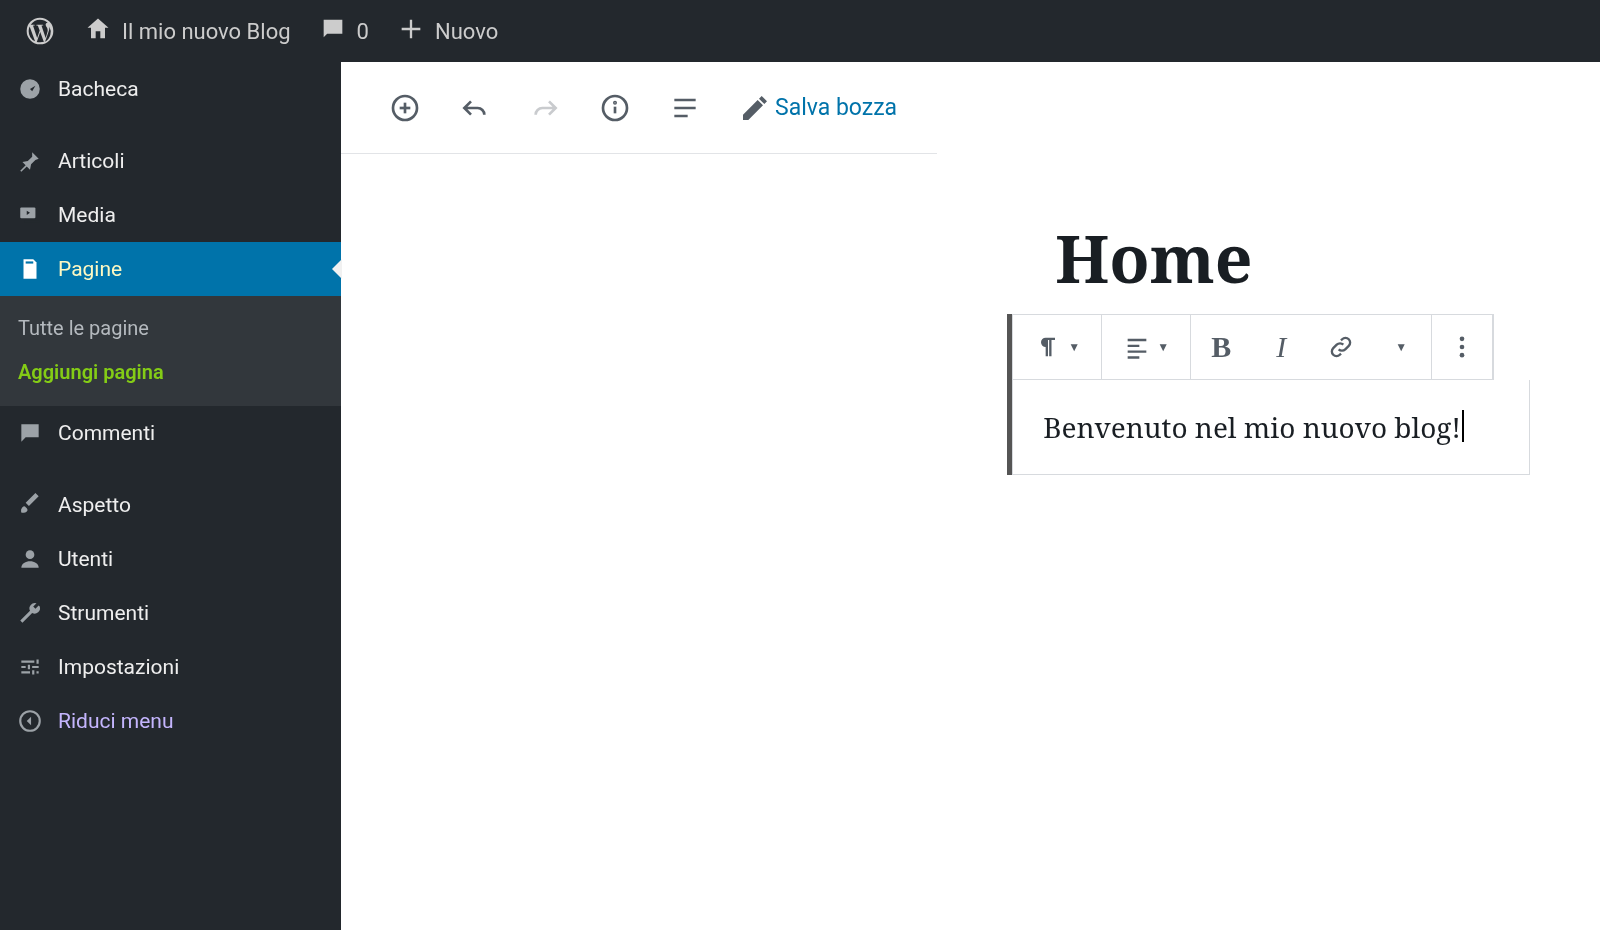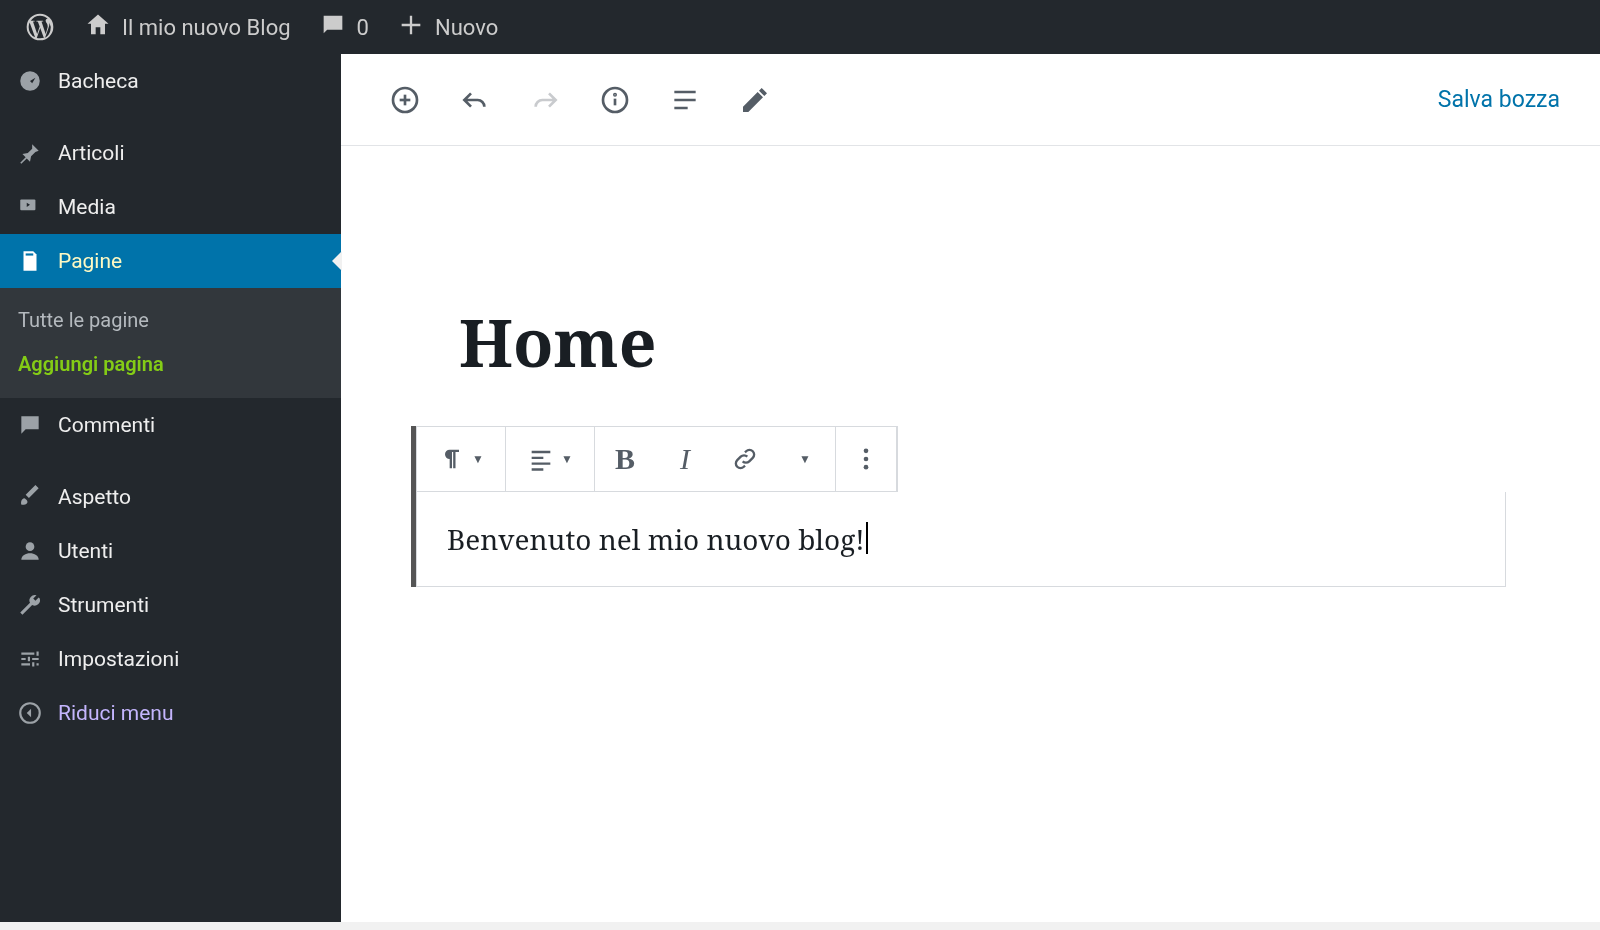--- a/index.html
+++ b/index.html
@@ -5,21 +5,21 @@
     * { margin: 0; padding: 0; box-sizing: border-box; }
     body {
       font-family: -apple-system, BlinkMacSystemFont, "Segoe UI", Roboto, sans-serif;
       background: #f1f1f1;
       width: 1600px;
       height: 930px;
       overflow: hidden;
     }
     
     .admin-bar {
-      height: 54px;
+      height: 62px;
       background: #23282d;
       color: #eee;
       display: flex;
       align-items: center;
       padding: 0 10px;
       font-size: 22px;
     }
     .admin-bar-item {
       display: flex;
       align-items: center;
@@ -74,21 +74,21 @@
       padding: 10px 0 12px 0;
     }
     .submenu-item {
       padding: 10px 18px;
       color: #b4b9be;
       font-size: 20px;
       cursor: pointer;
     }
     .submenu-item.current { color: #84cc16; font-weight: 600; }
     
-    .main { flex: 1; background: #fff; display: flex; flex-direction: column; }
+    .main { flex: 1; background: #fff; display: flex; flex-direction: row; }
     .editor-topbar {
       height: 92px;
       border-bottom: 1px solid #e2e4e7;
       display: flex;
       align-items: center;
       justify-content: space-between;
       padding: 0 40px 0 44px;
     }
     .editor-tools { display: flex; align-items: center; gap: 30px; }
     .tool-btn {
@@ -108,21 +108,21 @@
     
     .editor-content {
       flex: 1;
       padding: 150px 70px 0 70px;
     }
     .post-title {
       font-family: Georgia, "Noto Serif", serif;
       font-size: 66px;
       font-weight: 700;
       color: #191e23;
-      margin: 0 0 40px 48px;
+      margin: 0 0 12px 48px;
     }
     .block-wrap {
       border-left: 5px solid #555;
       position: relative;
       margin-left: 0;
     }
     .block-toolbar {
       display: flex;
       height: 66px;
       border: 1px solid #d7dade;

